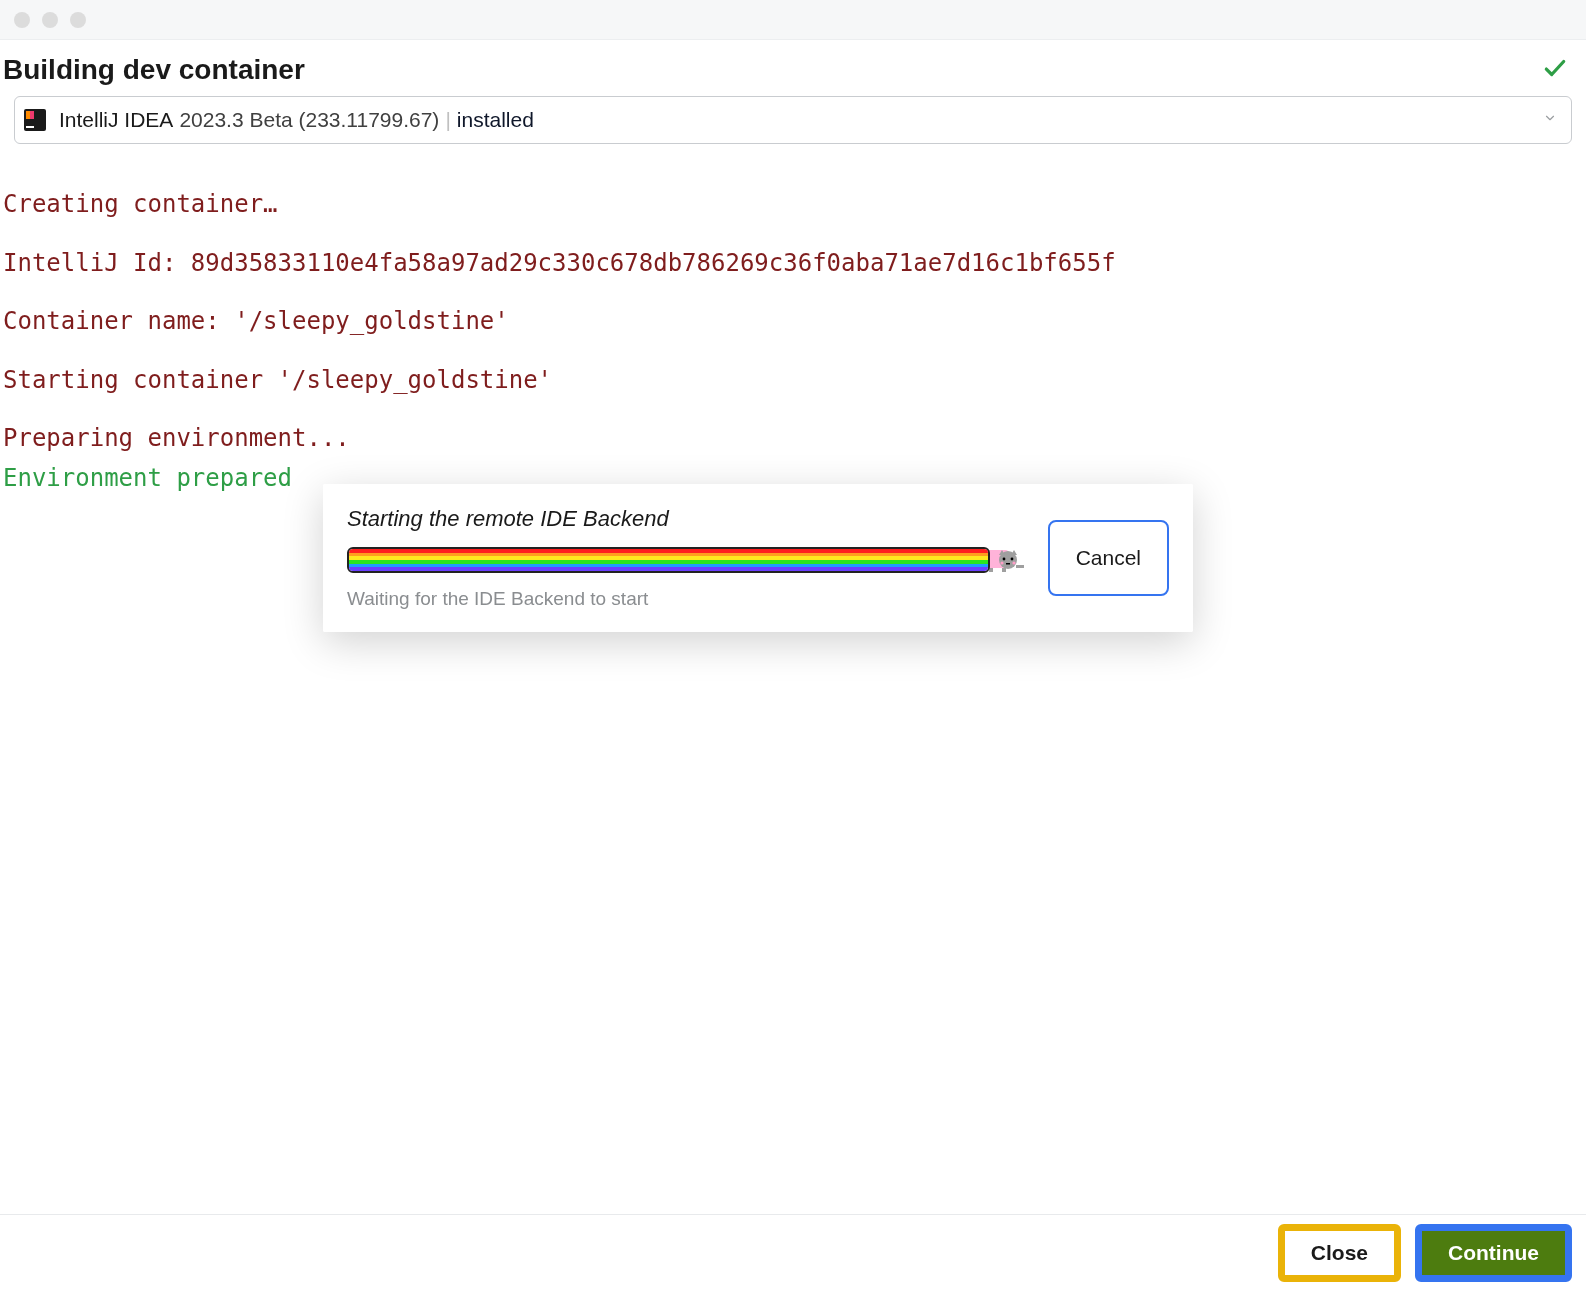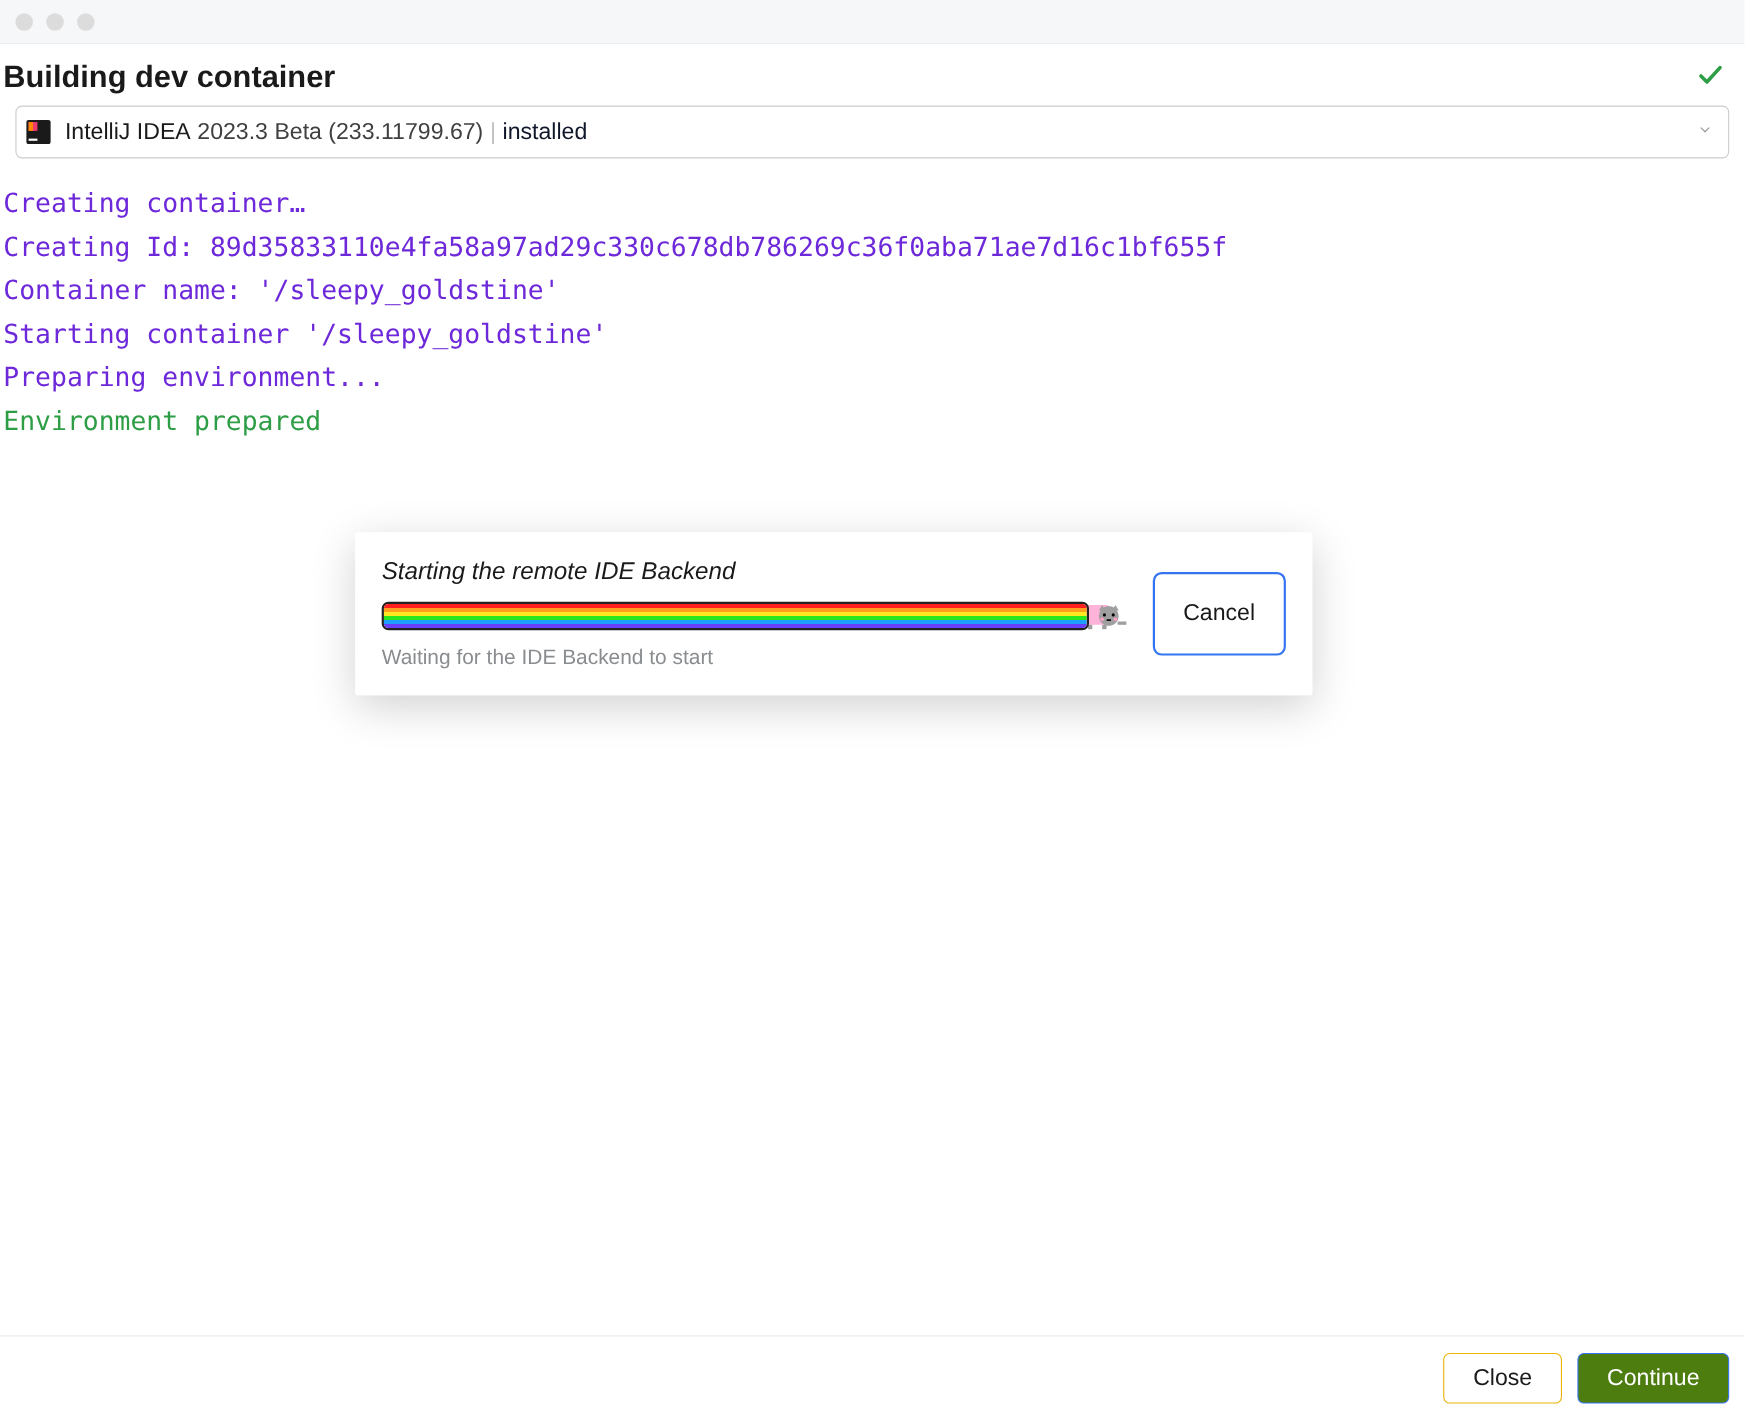--- a/index.html
+++ b/index.html
@@ -70,21 +70,21 @@
     .ide-status { color: #0f172a; }
     .chevron-down { color: #9a9da0; }
     .chevron-down svg { width: 14px; height: 14px; }
     .log-area {
       padding: 6px 3px;
       font-family: "SF Mono", Menlo, Consolas, monospace;
       font-size: 24px;
       line-height: 1.65;
     }
     .log-line { white-space: pre; }
-    .log-info { color: #6d28d9; }
+    .log-info { color: #7f1d1d; margin-top: 19px; }
     .log-success { color: #2e9e46; }
     .dialog-shadow {
       position: absolute;
       left: 323px;
       top: 484px;
       width: 870px;
       box-shadow: 0 10px 40px rgba(0,0,0,0.18);
       border-radius: 2px;
     }
     .dialog {
@@ -160,23 +160,24 @@
       align-items: center;
       gap: 14px;
       padding-right: 14px;
       background: #fff;
     }
     .btn {
       font-size: 21px;
       padding: 10px 26px;
       border-radius: 6px;
       cursor: pointer;
-      border: 1px solid #eab308;
+      border: 7px solid #eab308;
       background: #fff;
       color: #1a1a1a;
+      font-weight: bold;
     }
     .btn-primary {
       background: #4d7c0f;
       border-color: #3574f0;
       color: #fff;
     }
   </style>
 </head>
 <body>
 
@@ -214,21 +215,21 @@
   </div>
   <span class="chevron-down">
     <svg viewBox="0 0 24 24" fill="none" stroke="currentColor" stroke-width="2" stroke-linecap="round" stroke-linejoin="round">
         <polyline points="6 9 12 15 18 9"></polyline>
       </svg>
   </span>
 </div>
 
 <div class="log-area" id="log-area">
     <div class="log-line log-info">Creating container…</div>
-    <div class="log-line log-info">Creating Id: 89d35833110e4fa58a97ad29c330c678db786269c36f0aba71ae7d16c1bf655f</div>
+    <div class="log-line log-info">IntelliJ Id: 89d35833110e4fa58a97ad29c330c678db786269c36f0aba71ae7d16c1bf655f</div>
     <div class="log-line log-info">Container name: '/sleepy_goldstine'</div>
     <div class="log-line log-info">Starting container '/sleepy_goldstine'</div>
     <div class="log-line log-info">Preparing environment...</div>
     <div class="log-line log-success">Environment prepared</div>
   </div>
 
 <div class="dialog-shadow">
   <div class="dialog">
     <div class="dialog-left">
       <div class="dialog-title">Starting the remote IDE Backend</div>

